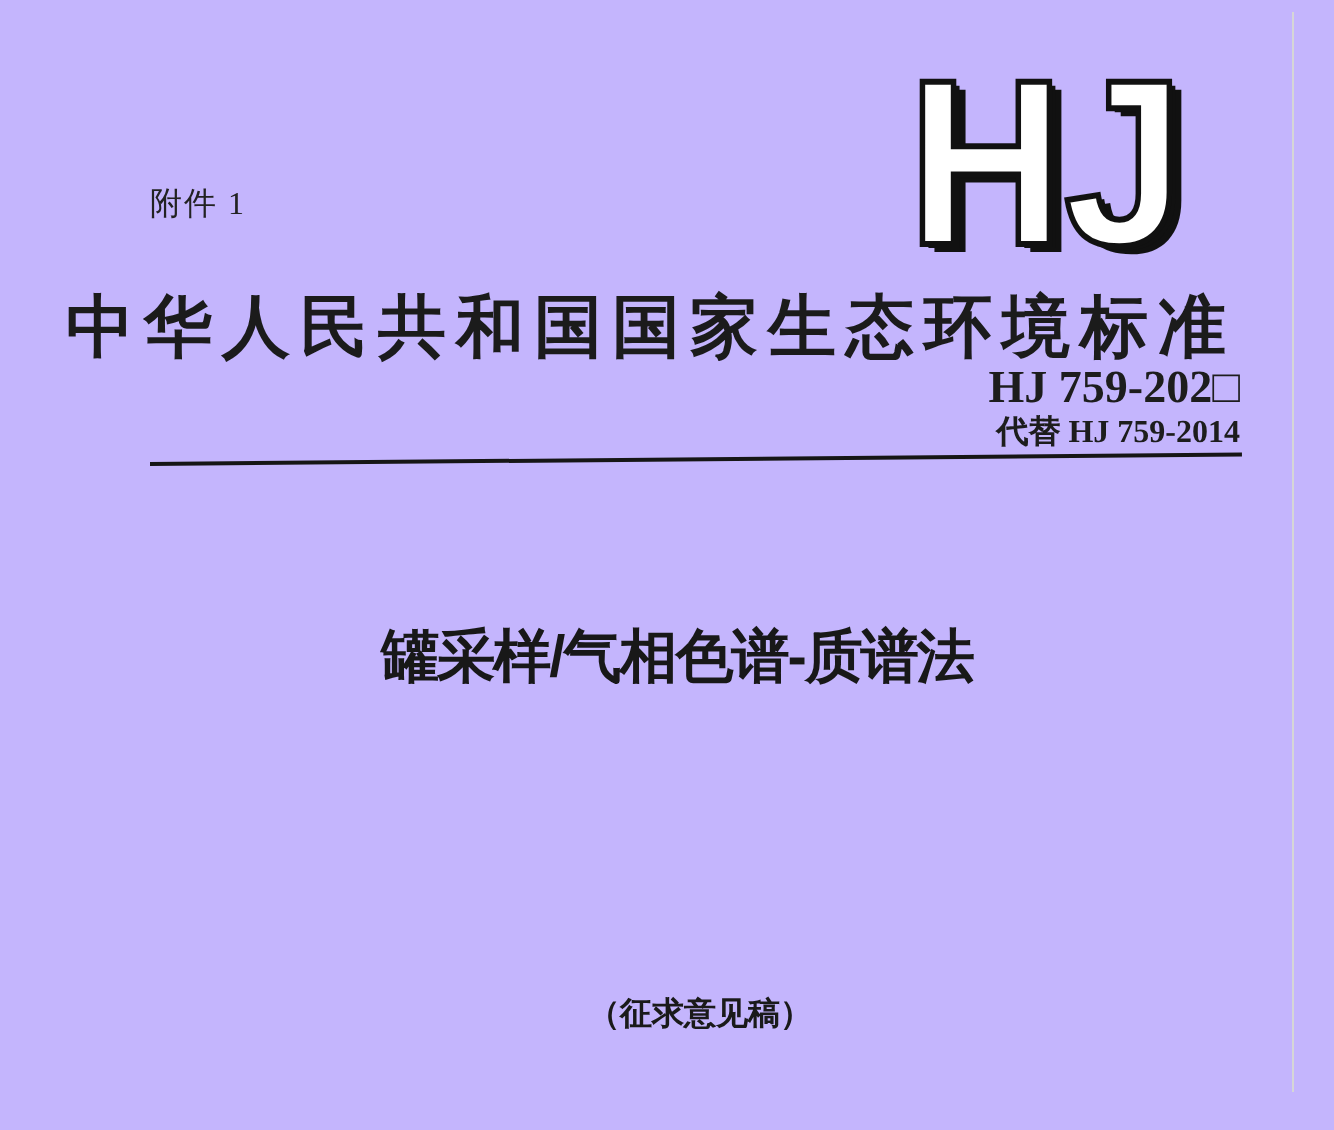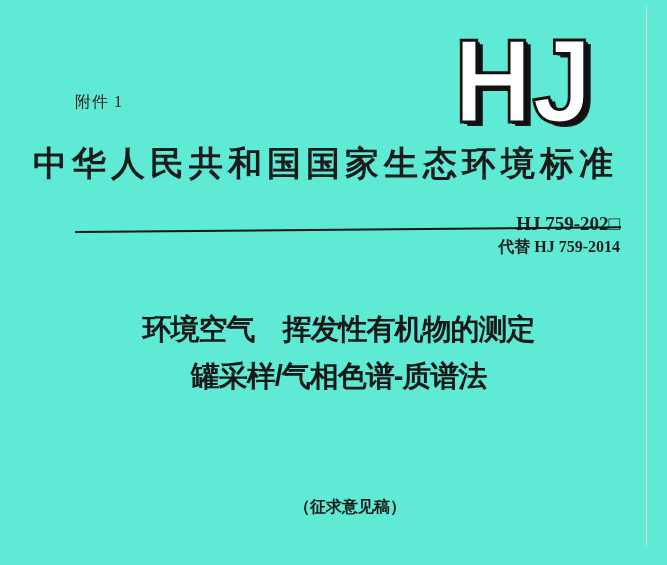--- a/index.html
+++ b/index.html
@@ -1,20 +1,20 @@
 <!DOCTYPE html>
 <html><head>
 <meta charset="utf-8">
 <style>
   html, body { margin: 0; padding: 0; background: #e8e8e8; }
   .page {
     position: relative;
     width: 667px;
     height: 565px;
-    background: #5eead4;
+    background: #c4b5fd;
     overflow: hidden;
     color: #1f1f1f;
     font-family: "Liberation Serif", serif;
   }
   .attachment-label {
     position: absolute;
     left: 75px;
     top: 92px;
     font-size: 16px;
     font-family: "Liberation Serif", serif;
@@ -49,21 +49,21 @@
   }
   .std-codes {
     position: absolute;
     right: 47px;
     top: 183px;
     text-align: right;
     font-family: "Liberation Serif", serif;
     font-weight: 700;
     color: #1d1d1d;
   }
-  .std-code { font-size: 19px; line-height: 21px; margin-top: 30px; }
+  .std-code { font-size: 23px; line-height: 21px; }
   .std-replaces { font-size: 16px; line-height: 21px; margin-top: 2px; }
   .divider-rule {
     position: absolute;
     left: 75px;
     top: 231px;
     width: 546px;
     height: 2px;
     background: #161616;
     transform: rotate(-0.5deg);
     transform-origin: left center;
@@ -130,21 +130,20 @@
   <div class="org-heading">中华人民共和国国家生态环境标准</div>
 
   <div class="std-codes">
     <div class="std-code">HJ 759-202□</div>
     <div class="std-replaces">代替 HJ 759-2014</div>
   </div>
 
   <div class="divider-rule"></div>
 
   <div class="doc-title-zh">
-    <div>环境空气　挥发性有机物的测定</div>
     <div>罐采样/气相色谱-质谱法</div>
   </div>
 
 
 
   <div class="draft-label">（征求意见稿）</div>
 
   <div class="scan-edge-line"></div>
 
 </div>

